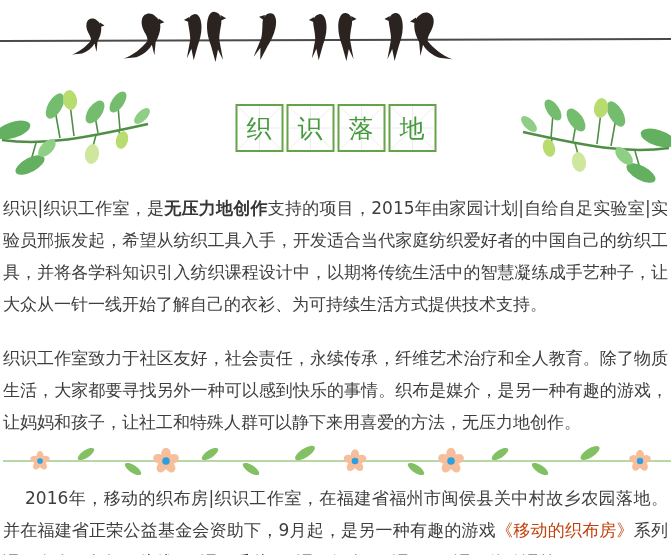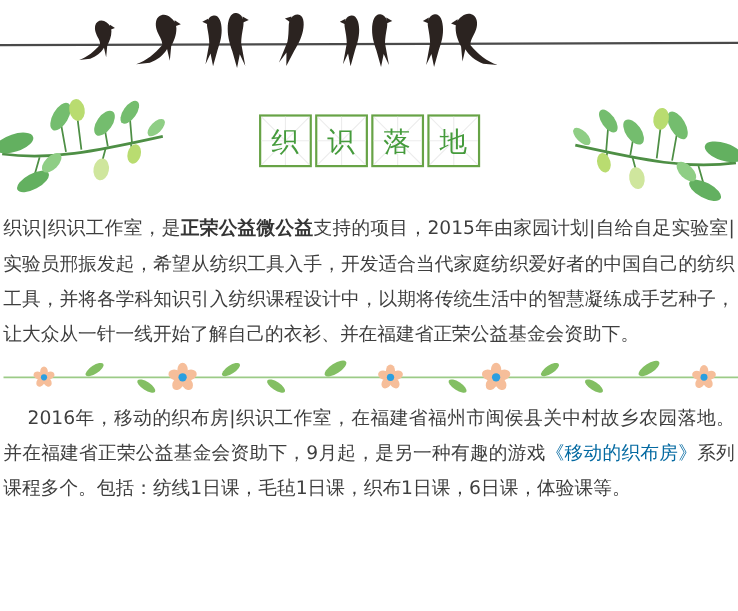--- a/index.html
+++ b/index.html
@@ -14,21 +14,21 @@
   .tile{width:44px;height:44px;border:2px solid #67a346;background:#fff;position:relative;
         display:flex;align-items:center;justify-content:center;}
   .tile svg{position:absolute;left:0;top:0;}
   .tile .ch{position:relative;font-size:25px;line-height:1;color:#459b3c;font-weight:400;}
   .content{padding:0 3px;font-size:17px;line-height:32px;color:#3e3e3e;text-align:justify;}
   .content p{margin:0;}
   .p1{margin-top:12px !important;}
   .p2{margin-top:22px !important;}
   .p3{margin-top:4px !important;text-indent:22px;}
   .b{font-weight:bold;color:#353535;}
-  .hl{color:#0369a1;}
+  .hl{color:#c2410c;}
   .divider{display:block;width:671px;height:34px;margin-top:6px;}
 </style>
 </head>
 <body>
 
 <div class="page">
 
   <svg class="birds" viewBox="0 0 671 72">
     <defs>
       <g id="birdA">
@@ -120,22 +120,23 @@
             <line x1="22" y1="0" x2="22" y2="44"></line>
               <line x1="0" y1="22" x2="44" y2="22"></line>
           </g>
         </svg>
         <span class="ch">地</span>
       </div>
     </div>
   </div>
 
   <div class="content">
-    <p class="p1"><span>织识|织识工作室，是</span><span class="b">正荣公益微公益</span><span>支持的项目，2015年由家园计划|自给自足实验室|实验员邢振发起，希望从纺织工具入手，开发适合当代家庭纺织爱好者的中国自己的纺织工具，并将各学科知识引入纺织课程设计中，以期将传统生活中的智慧凝练成手艺种子，让大众从一针一线开始了解自己的衣衫、并在福建省正荣公益基金会资助下。</span></p>
+    <p class="p1"><span>织识|织识工作室，是</span><span class="b">无压力地创作</span><span>支持的项目，2015年由家园计划|自给自足实验室|实验员邢振发起，希望从纺织工具入手，开发适合当代家庭纺织爱好者的中国自己的纺织工具，并将各学科知识引入纺织课程设计中，以期将传统生活中的智慧凝练成手艺种子，让大众从一针一线开始了解自己的衣衫、为可持续生活方式提供技术支持。</span></p>
 
+    <p class="p2"><span>织识工作室致力于社区友好，社会责任，永续传承，纤维艺术治疗和全人教育。除了物质生活，大家都要寻找另外一种可以感到快乐的事情。织布是媒介，是另一种有趣的游戏，让妈妈和孩子，让社工和特殊人群可以静下来用喜爱的方法，无压力地创作。</span></p>
 
     <svg class="divider" viewBox="0 0 671 34">
       <defs>
         <g id="flw">
           <g fill="#f6be9a">
             <ellipse cx="0" cy="-6.5" rx="4.5" ry="6.2"></ellipse>
             <ellipse cx="0" cy="-6.5" rx="4.5" ry="6.2" transform="rotate(72)"></ellipse>
             <ellipse cx="0" cy="-6.5" rx="4.5" ry="6.2" transform="rotate(144)"></ellipse>
             <ellipse cx="0" cy="-6.5" rx="4.5" ry="6.2" transform="rotate(216)"></ellipse>
             <ellipse cx="0" cy="-6.5" rx="4.5" ry="6.2" transform="rotate(288)"></ellipse>

